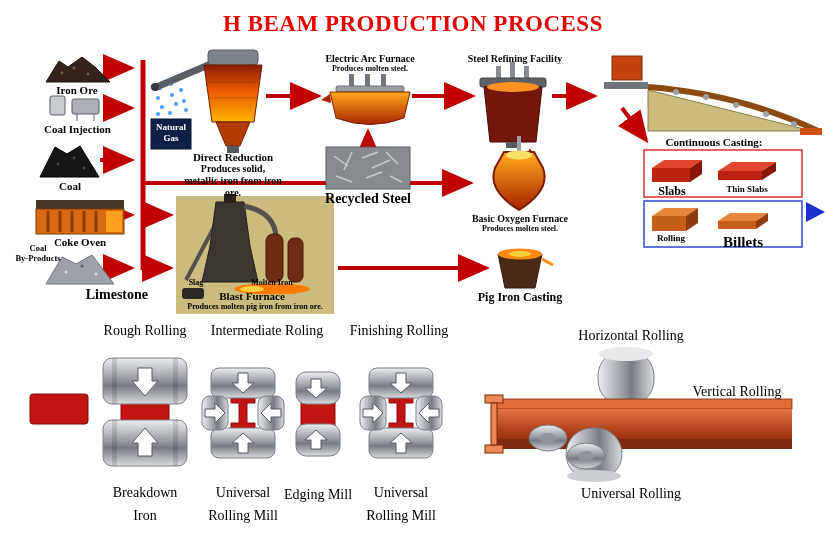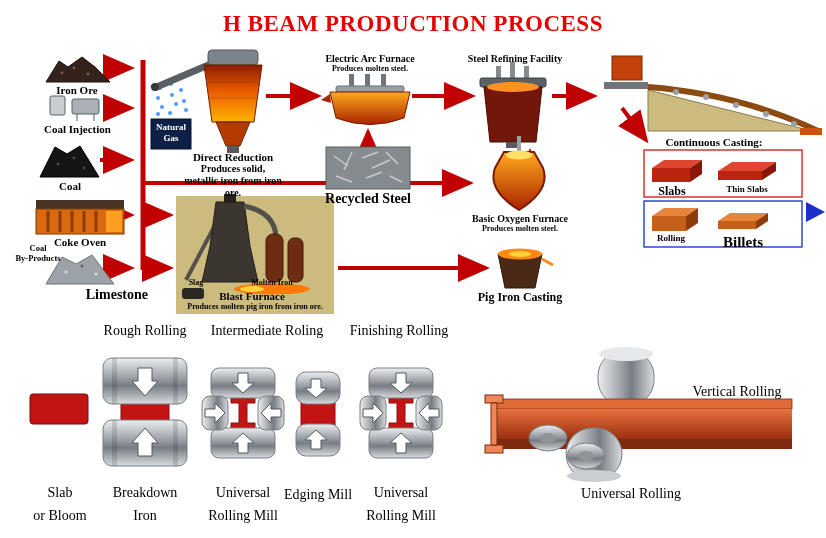--- a/index.html
+++ b/index.html
@@ -341,27 +341,24 @@
   <div class="lbl" style="left:178px;top:278px;width:36px;font-size:8px;">Slag</div>
   <div class="lbl" style="left:236px;top:278px;width:72px;font-size:8px;">Molten Iron</div>
   <div class="lbl" style="left:193px;top:290px;width:118px;font-size:11px;">Blast Furnace</div>
   <div class="lbl" style="left:172px;top:302px;width:166px;font-size:8px;">Produces molten pig iron from iron ore.</div>
 
   <div class="lbl" style="left:452px;top:290px;width:136px;font-size:12px;">Pig Iron Casting</div>
 
   <div class="lbl plain" style="left:83px;top:323px;width:124px;">Rough Rolling</div>
   <div class="lbl plain" style="left:194px;top:323px;width:146px;">Intermediate Roling</div>
   <div class="lbl plain" style="left:336px;top:323px;width:126px;">Finishing Rolling</div>
+  <div class="lbl plain" style="left:558px;top:328px;width:146px;">Horizontal Rolling</div>
   <div class="lbl plain" style="left:674px;top:384px;width:126px;">Vertical Rolling</div>
   <div class="lbl plain" style="left:558px;top:486px;width:146px;">Universal Rolling</div>
 
-  <div class="lbl plain two-line" style="left:14px;top:481px;width:92px;">
-    <div>Slab</div>
-    <div>or Bloom</div>
-  </div>
   <div class="lbl plain two-line" style="left:95px;top:481px;width:100px;">
     <div>Breakdown</div>
     <div>Iron</div>
   </div>
   <div class="lbl plain two-line" style="left:190px;top:481px;width:106px;">
     <div>Universal</div>
     <div>Rolling Mill</div>
   </div>
   <div class="lbl plain" style="left:278px;top:487px;width:80px;">Edging Mill</div>
   <div class="lbl plain two-line" style="left:348px;top:481px;width:106px;">

